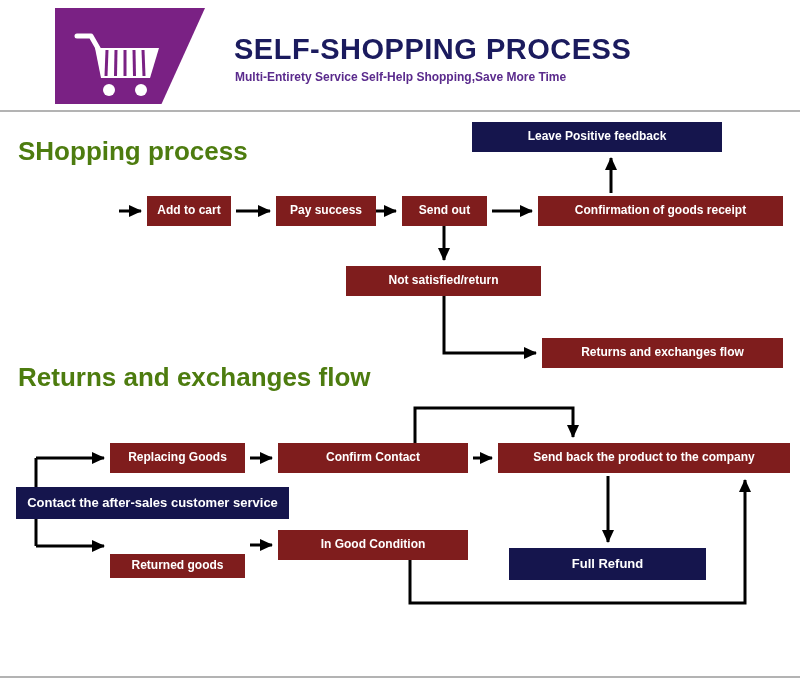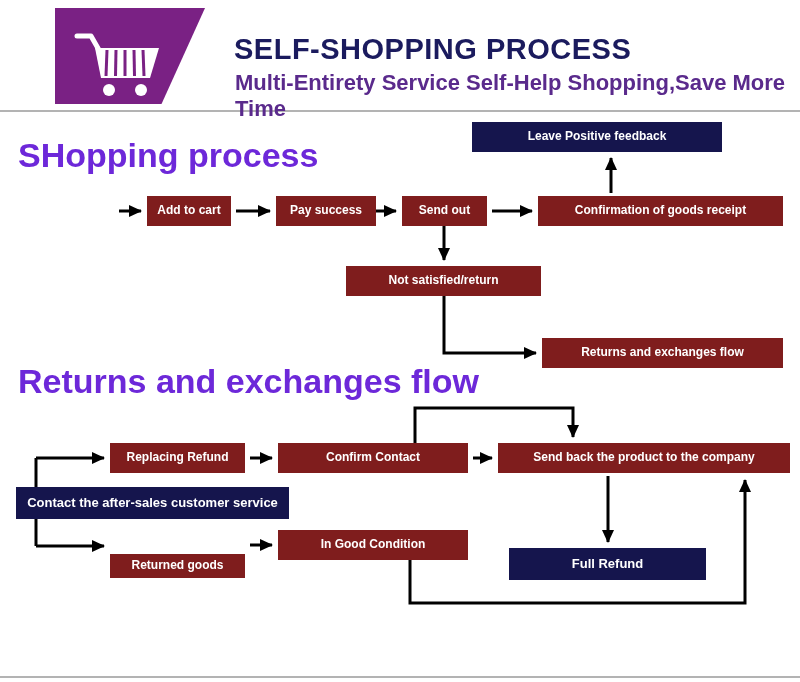--- a/index.html
+++ b/index.html
@@ -17,26 +17,26 @@
     z-index:2;
   }
   .banner svg { position:absolute; left:14px; top:8px; }
 
   .title {
     position:absolute; left:234px; top:33px; z-index:2;
     font-size:29px; font-weight:bold; color:#1b1b5e; letter-spacing:0.5px;
   }
   .subtitle {
     position:absolute; left:235px; top:70px; z-index:2;
-    font-size:22px; font-weight:bold; color:#5a2a8c;
+    font-size:12px; font-weight:bold; color:#5a2a8c;
   }
 
   .heading {
     position:absolute; z-index:2;
-    font-size:34px; font-weight:bold; color:#6d28d9;
+    font-size:26px; font-weight:bold; color:#4d7c0f;
   }
 
   .connectors { position:absolute; left:0; top:0; z-index:1; }
 
   .box {
     position:absolute; z-index:2;
     display:flex; align-items:center; justify-content:center;
     text-align:left; color:#ffffff; font-weight:bold;
     font-size:12px; line-height:1.15; padding:12px 4px;
   }
@@ -102,21 +102,21 @@
   </svg>
 
   <div class="box navy" style="left:472px; top:122px; width:250px; height:30px">Leave Positive feedback</div>
   <div class="box gray" style="left:147px; top:196px; width:84px;  height:30px">Add to cart</div>
   <div class="box gray" style="left:276px; top:196px; width:100px;  height:30px">Pay success</div>
   <div class="box gray" style="left:402px; top:196px; width:85px;  height:30px">Send out</div>
   <div class="box gray" style="left:538px; top:196px; width:245px; height:30px">Confirmation of goods receipt</div>
   <div class="box gray" style="left:346px; top:266px; width:195px; height:30px">Not satisfied/return</div>
   <div class="box gray" style="left:542px; top:338px; width:241px; height:30px">Returns and exchanges flow</div>
 
-  <div class="box gray" style="left:110px; top:443px; width:135px; height:30px">Replacing Refund</div>
+  <div class="box gray" style="left:110px; top:443px; width:135px; height:30px">Replacing Goods</div>
   <div class="box gray" style="left:278px; top:443px; width:190px; height:30px">Confirm Contact</div>
   <div class="box gray" style="left:498px; top:443px; width:292px; height:30px">Send back the product to the company</div>
   <div class="box navy f13" style="left:16px; top:487px; width:273px; height:32px">Contact the after-sales customer service</div>
   <div class="box gray" style="left:110px; top:554px; width:135px; height:18px">Returned goods</div>
   <div class="box gray" style="left:278px; top:530px; width:190px; height:30px">In Good Condition</div>
   <div class="box navy f13" style="left:509px; top:548px; width:197px; height:32px">Full Refund</div>
 
 </div>
 
 </body></html>

